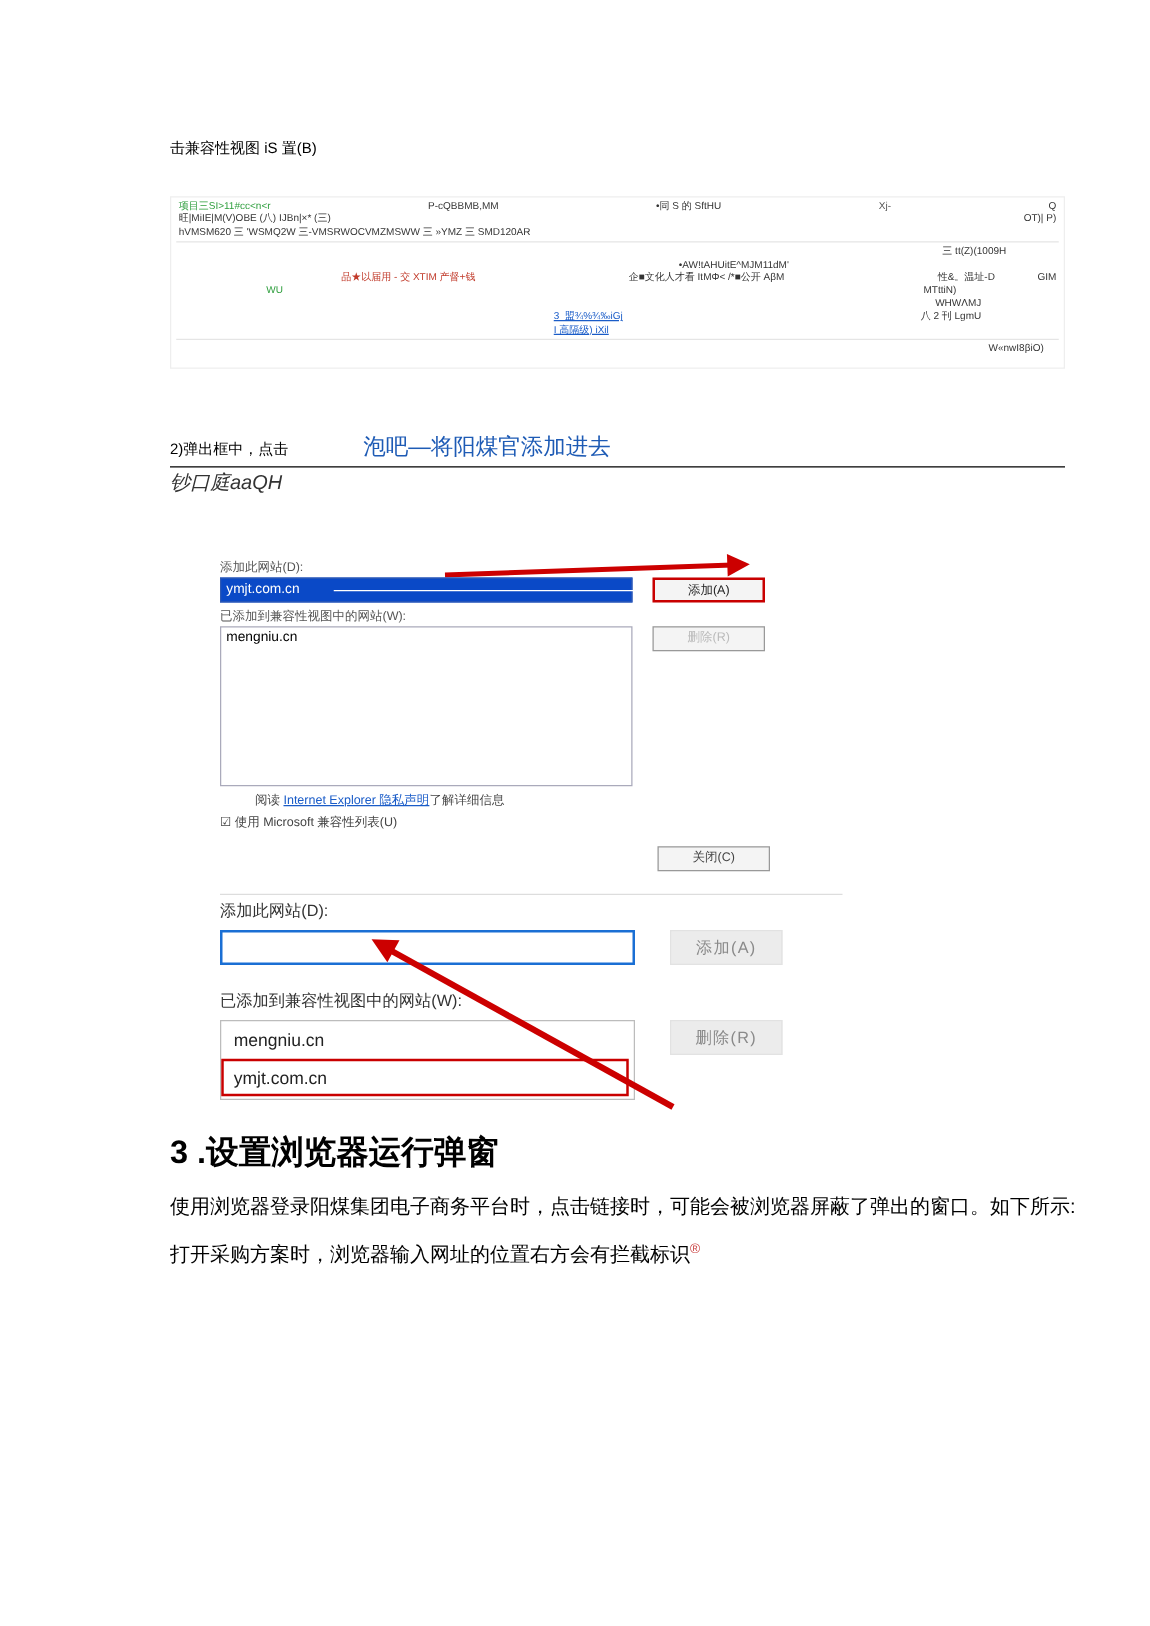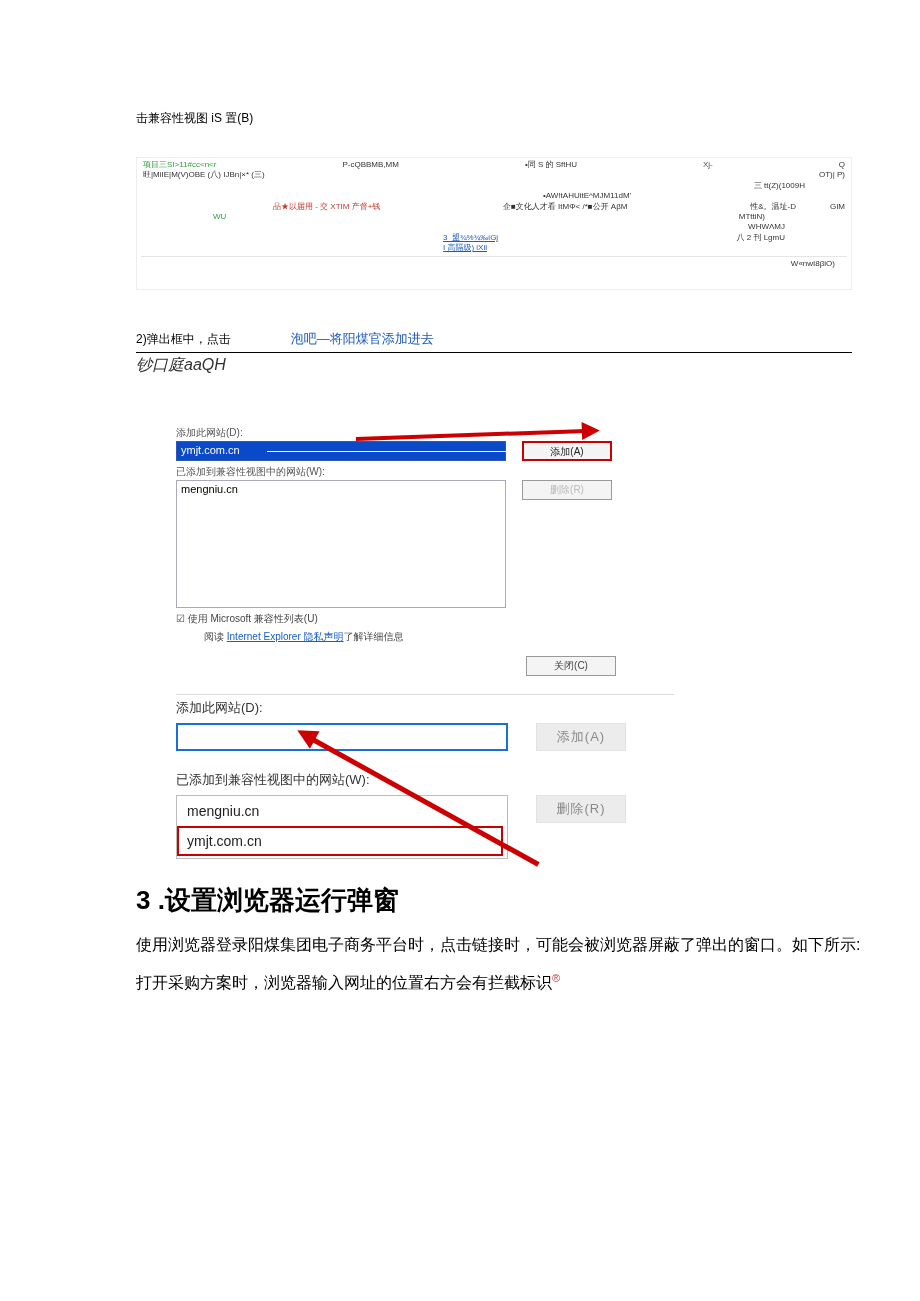--- a/index.html
+++ b/index.html
@@ -20,22 +20,22 @@
     font-size: 12px;
     margin-bottom: 30px;
   }
 
   
   .browser-frag {
     font-size: 8px;
     color: #333;
     line-height: 1.3;
     border: 1px solid #eee;
-    padding: 2px 4px 20px 4px;
-    margin-bottom: 40px;
+    padding: 2px 4px 10px 4px;
+    margin-bottom: 50px;
     width: 716px;
   }
   .bf-row { display: flex; align-items: flex-start; }
   .bf-row > div { padding: 0 2px; }
   .bf-spacer { flex: 1 1 auto; }
   .bf-green { color: #2e9e3d; }
   .bf-red   { color: #c13a2a; text-align: right; }
   .bf-blue  { color: #1a5cc8; text-decoration: underline; }
   .bf-grey  { color: #555; }
   .bf-underline-row {
@@ -49,21 +49,21 @@
   .step-row {
     display: flex;
     align-items: baseline;
     padding-bottom: 4px;
     border-bottom: 1px solid #000;
     width: 716px;
     margin-bottom: 2px;
   }
   .step-text { font-size: 12px; }
   .step-highlight {
-    font-size: 13px;
+    font-size: 18px;
     color: #1e5bb5;
     margin-left: 60px;
   }
   .step-sub {
     font-size: 16px;
     color: #333;
     margin-bottom: 50px;
     font-style: italic;
   }
 
@@ -286,20 +286,23 @@
       <div class="bf-spacer"></div>
       <div class="bf-block bf-grey">Xj-</div>
       <div class="bf-spacer"></div>
       <div class="bf-block">Q</div>
     </div>
     <div class="bf-row">
       <div class="bf-block">旺|MiIE|M(V)OBE (八) IJBn|×* (三)</div>
       <div class="bf-spacer"></div>
       <div class="bf-block">OT)| P)</div>
     </div>
+    <div class="bf-row bf-underline-row">
+      <div class="bf-block">hVMSM620 三 'WSMQ2W 三-VMSRWOCVMZMSWW 三 »YMZ 三 SMD120AR</div>
+    </div>
     <div class="bf-row">
       <div class="bf-spacer"></div>
       <div class="bf-block">三 tt(Z)(1009H</div>
       <div style="width:40px"></div>
     </div>
     <div class="bf-row">
       <div style="width:400px"></div>
       <div class="bf-block">•AW!tAHUitE^MJM11dM'</div>
     </div>
     <div class="bf-row">
@@ -359,24 +362,24 @@
     </div>
     <div class="dialog-label" style="margin-top:4px;filter:blur(0.5px);">已添加到兼容性视图中的网站(W):</div>
     <div class="dialog-row">
       <div class="dialog-list">
         <div>mengniu.cn</div>
       </div>
       <div style="display:flex;flex-direction:column;">
         <div class="dialog-btn" style="color:#bbb;filter:blur(0.4px);">删除(R)</div>
       </div>
     </div>
-    <div class="dialog-check-row" style="filter:blur(0.5px);">☑ 使用 Microsoft 兼容性列表(U)</div>
     <div class="dialog-check-row" style="padding-left:28px;filter:blur(0.5px);">
       <span>阅读 </span><span class="ie-link">Internet Explorer 隐私声明</span><span>了解详细信息</span>
     </div>
+    <div class="dialog-check-row" style="filter:blur(0.5px);">☑ 使用 Microsoft 兼容性列表(U)</div>
     <div class="dialog-close">
       <div class="dialog-btn">关闭(C)</div>
     </div>
   </div>
 
   <div class="dialog2">
     <div class="d2-label">添加此网站(D):</div>
     <div class="d2-row" style="margin-bottom:16px;">
       <div class="d2-input"></div>
       <div class="d2-btn">添加(A)</div>

